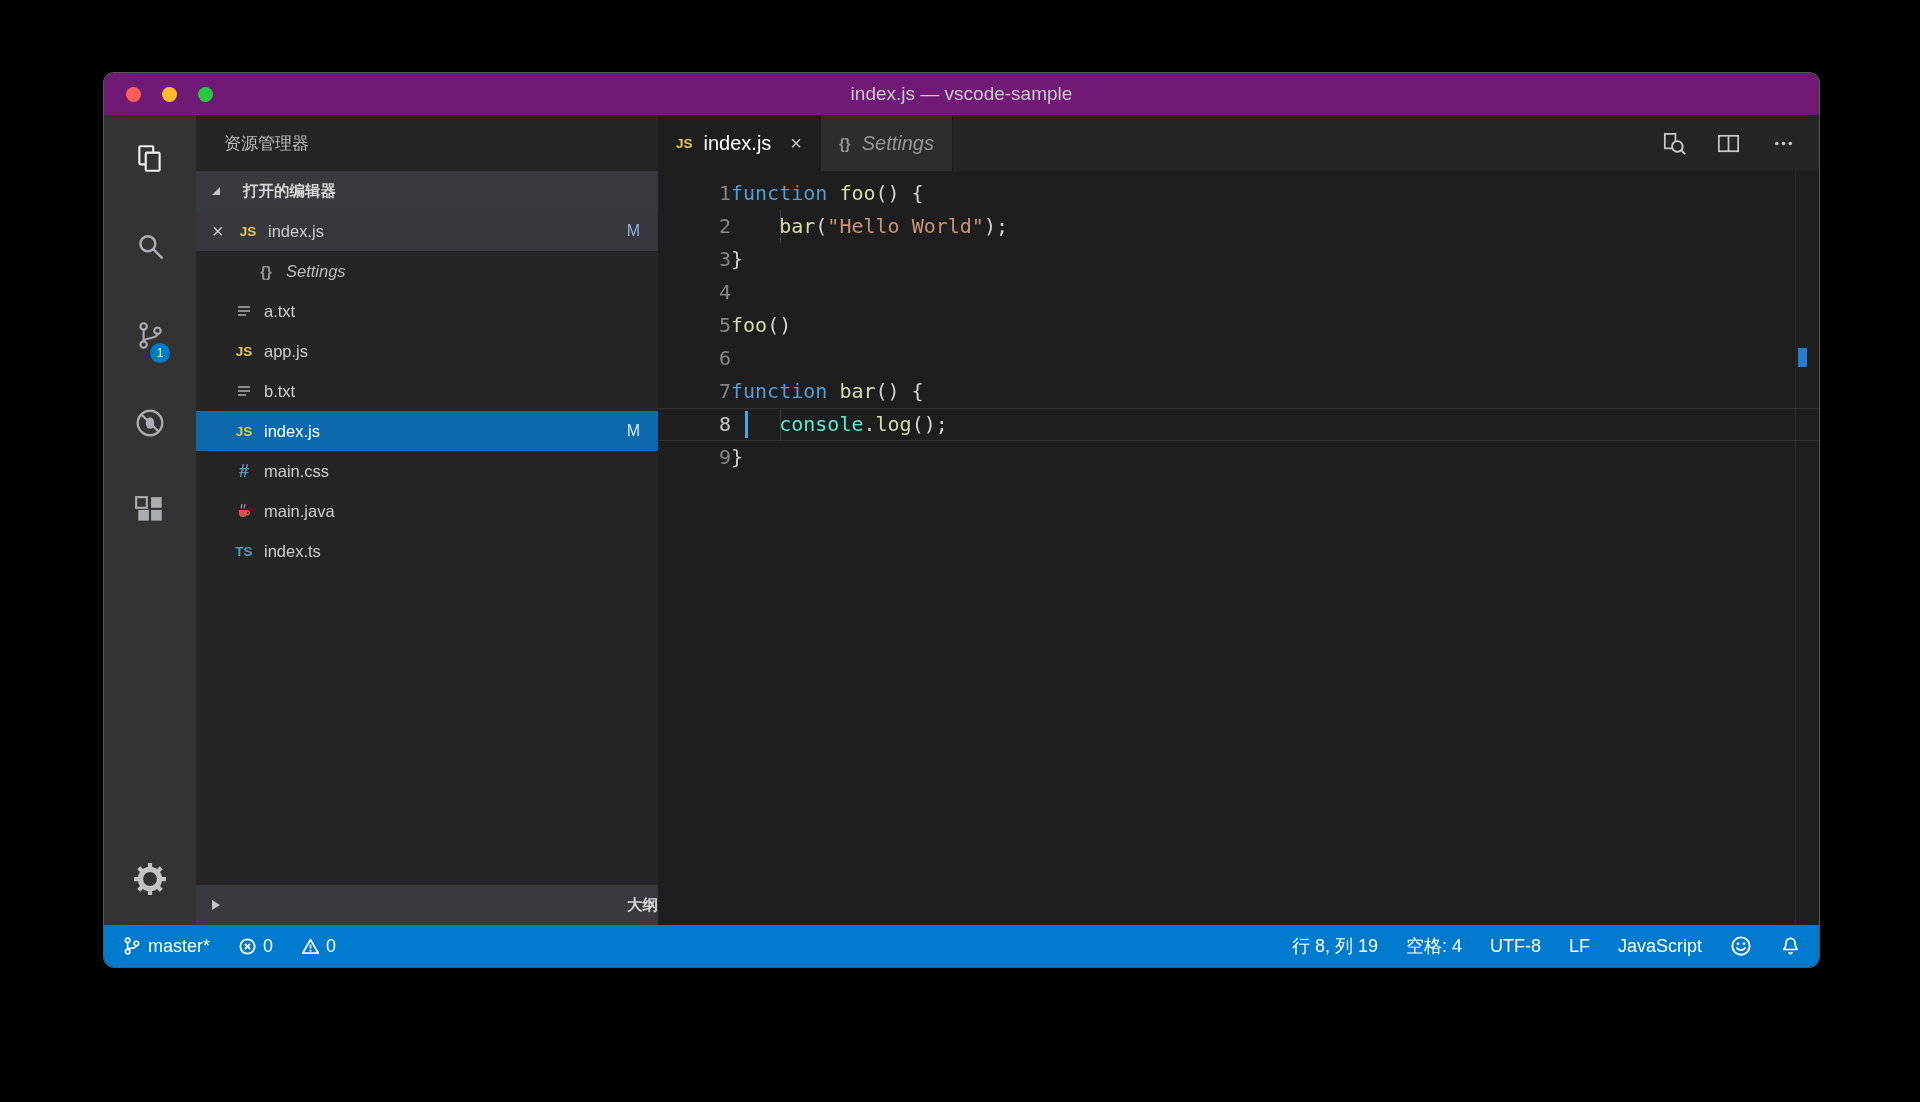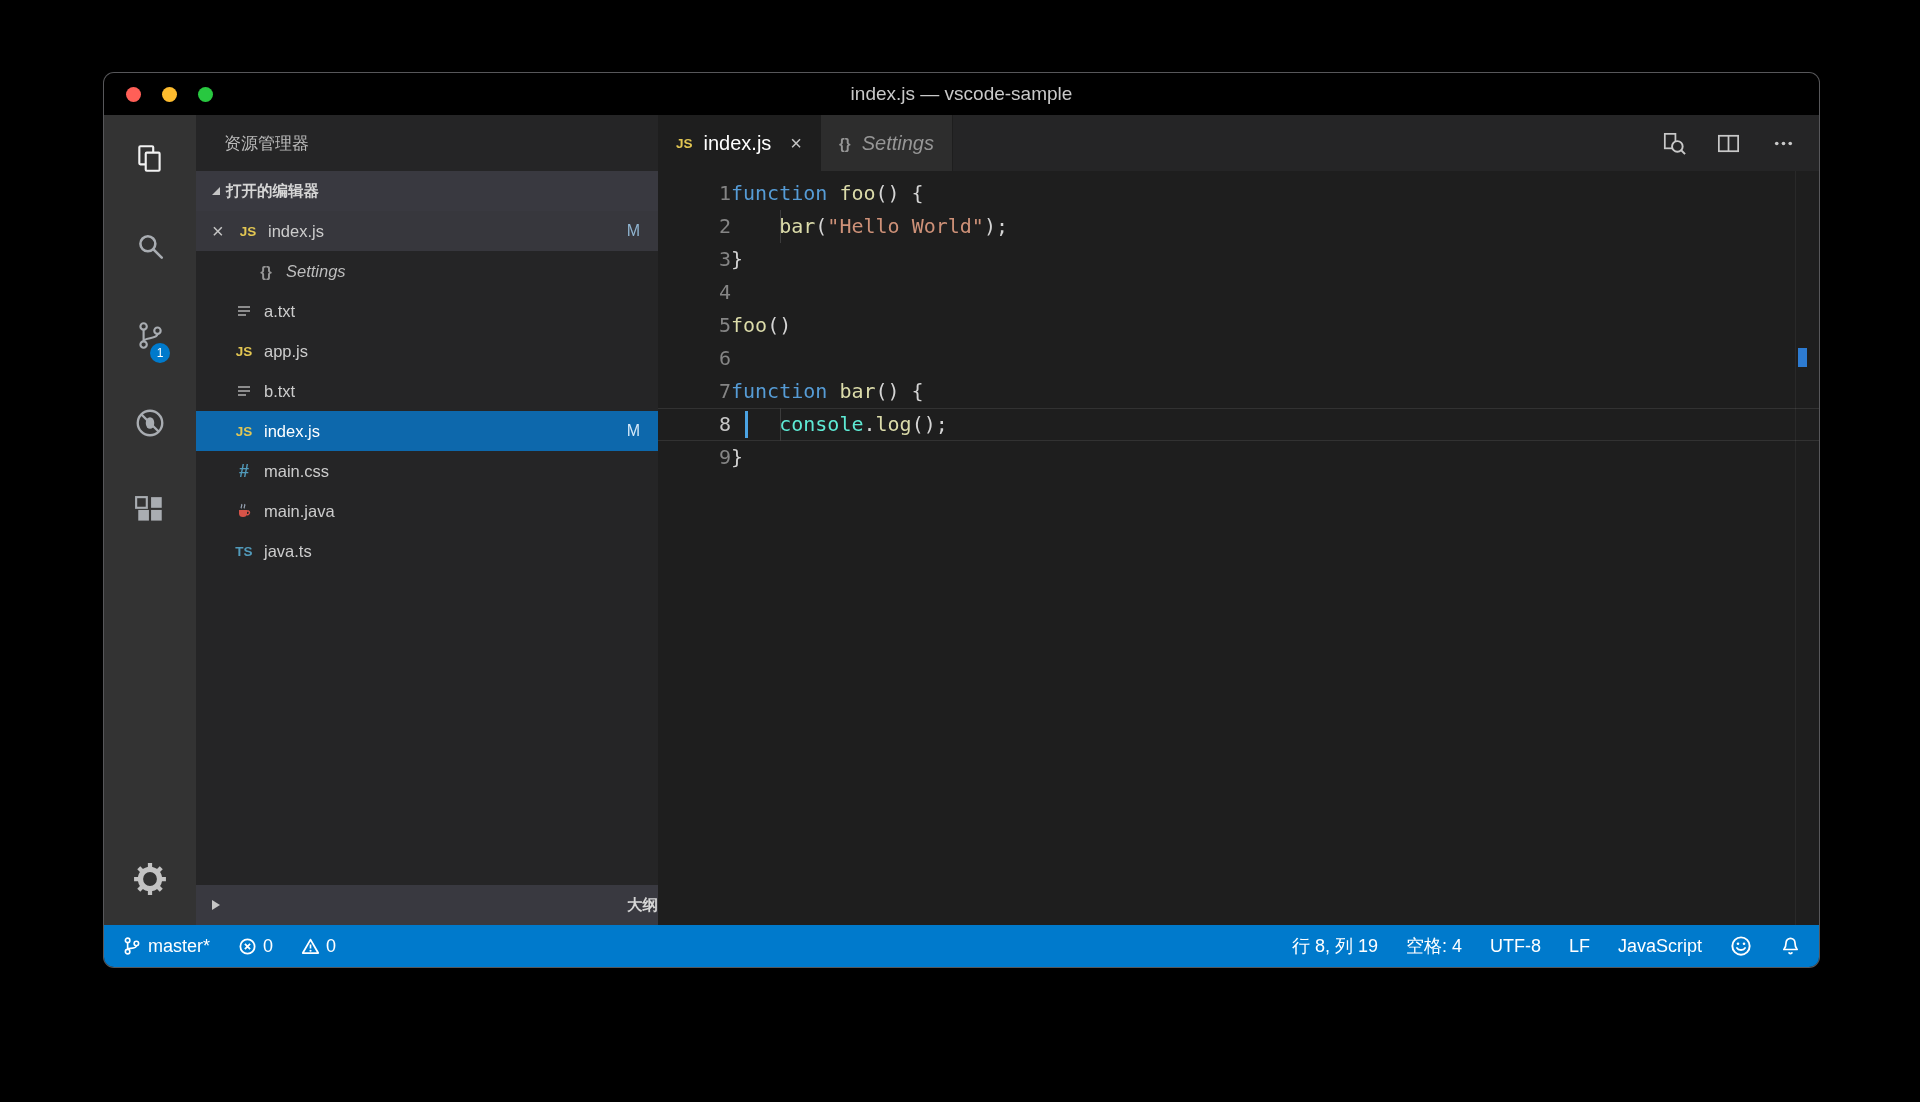--- a/index.html
+++ b/index.html
@@ -3,21 +3,21 @@
 <meta charset="utf-8">
 <style>
   * { margin:0; padding:0; box-sizing:border-box; }
   html,body { width:1920px; height:1102px; background:#000; overflow:hidden;
     font-family:"Liberation Sans", sans-serif; }
   .window { position:absolute; left:104px; top:73px; width:1715px; height:894px;
     background:#1e1e1e; border-radius:10px; overflow:hidden;
     box-shadow:0 0 0 1px #57575a, 0 30px 80px rgba(0,0,0,.85); }
 
   
-  .titlebar { height:42px; background:#000000; position:relative;
+  .titlebar { height:42px; background:#701a75; position:relative;
     display:flex; align-items:center; justify-content:center; }
   .traffic { position:absolute; left:22px; top:0; height:100%; display:flex; align-items:center; gap:21px; }
   .tl { width:15px; height:15px; border-radius:50%; display:inline-block; }
   .tl.red{background:#ff5f57} .tl.yellow{background:#febc2e} .tl.green{background:#28c840}
   .wtitle { color:#c9c9c9; font-size:19px; font-weight:500; }
 
   
   .main { display:flex; height:810px; }
 
   
@@ -27,21 +27,21 @@
   .act-item.active { color:#f2f2f2; }
   .act-item.bottom { margin-top:auto; height:92px; }
   .act-badge { position:absolute; left:46px; bottom:16px; width:20px; height:20px; border-radius:50%;
     background:#007acc; color:#fff; font-size:12px; display:flex; align-items:center; justify-content:center; }
 
   
   .sidebar { width:462px; background:#252526; position:relative; display:flex; flex-direction:column; }
   .side-title { height:56px; display:flex; align-items:center; padding-left:28px;
     color:#bbbbbb; font-size:17px; }
   .section-head { height:40px; background:#393940; display:flex; align-items:center;
-    padding-left:16px; color:#d6d6d6; font-size:15.5px; font-weight:bold; gap:6px; cursor:pointer; }
+    padding-left:16px; color:#d6d6d6; font-size:15.5px; font-weight:bold; gap:23px; cursor:pointer; }
   .tw-exp { width:0; height:0; border-bottom:8px solid #c5c5c5; border-left:8px solid transparent; }
   .tw-col { width:0; height:0; border-left:8px solid #c5c5c5; border-top:5px solid transparent; border-bottom:5px solid transparent; }
   .side-row { height:40px; display:flex; align-items:center; font-size:16.5px; color:#cccccc; cursor:pointer; }
   .oe-row1 { padding-left:16px; background:#37373d; }
   .oe-row2 { padding-left:56px; }
   .close-x { width:22px; color:#c5c5c5; font-size:20px; }
   .icon-box { width:28px; display:flex; align-items:center; justify-content:center; margin-right:6px; }
   .jsbadge { color:#e3c753; font-weight:bold; font-size:13.5px; }
   .tsbadge { color:#519aba; font-weight:bold; font-size:13.5px; }
   .cssbadge { color:#519aba; font-weight:bold; font-size:18px; }
@@ -228,21 +228,21 @@
             <path d="M12 9 h1.6 a2 2 0 0 1 -2.4 3.2" fill="none" stroke="#d65348" stroke-width="1.3"></path>
             <path d="M6.5 2.2 c1.5 1.5 -1.5 2.6 0 4.1 M9.5 2.2 c1.5 1.5 -1.5 2.6 0 4.1" fill="none" stroke="#9aa7b8" stroke-width="1.2"></path>
           </svg>
         </span>
         <span class="fname">main.java</span>
       </div>
       <div class="side-row tree-row">
         <span class="icon-box">
             <span class="tsbadge">TS</span>
           </span>
-        <span class="fname">java.ts</span>
+        <span class="fname">index.ts</span>
       </div>
 
       <div class="section-head outline-head">
         <span class="tw-col"></span>
         <span>大纲</span>
       </div>
     </div>
 
     <div class="editorgroup">
       <div class="tabbar">

